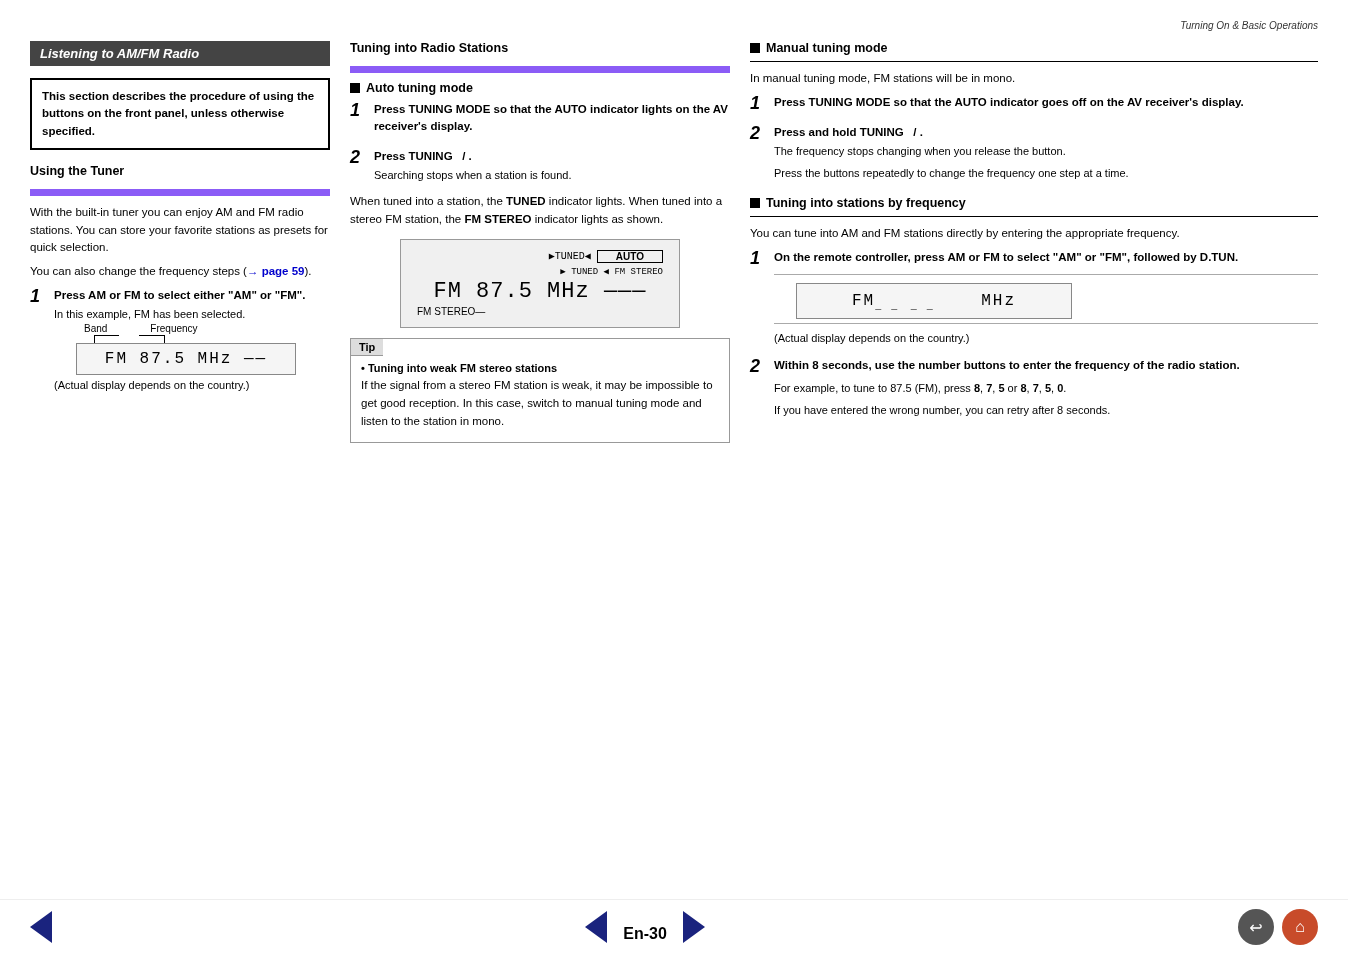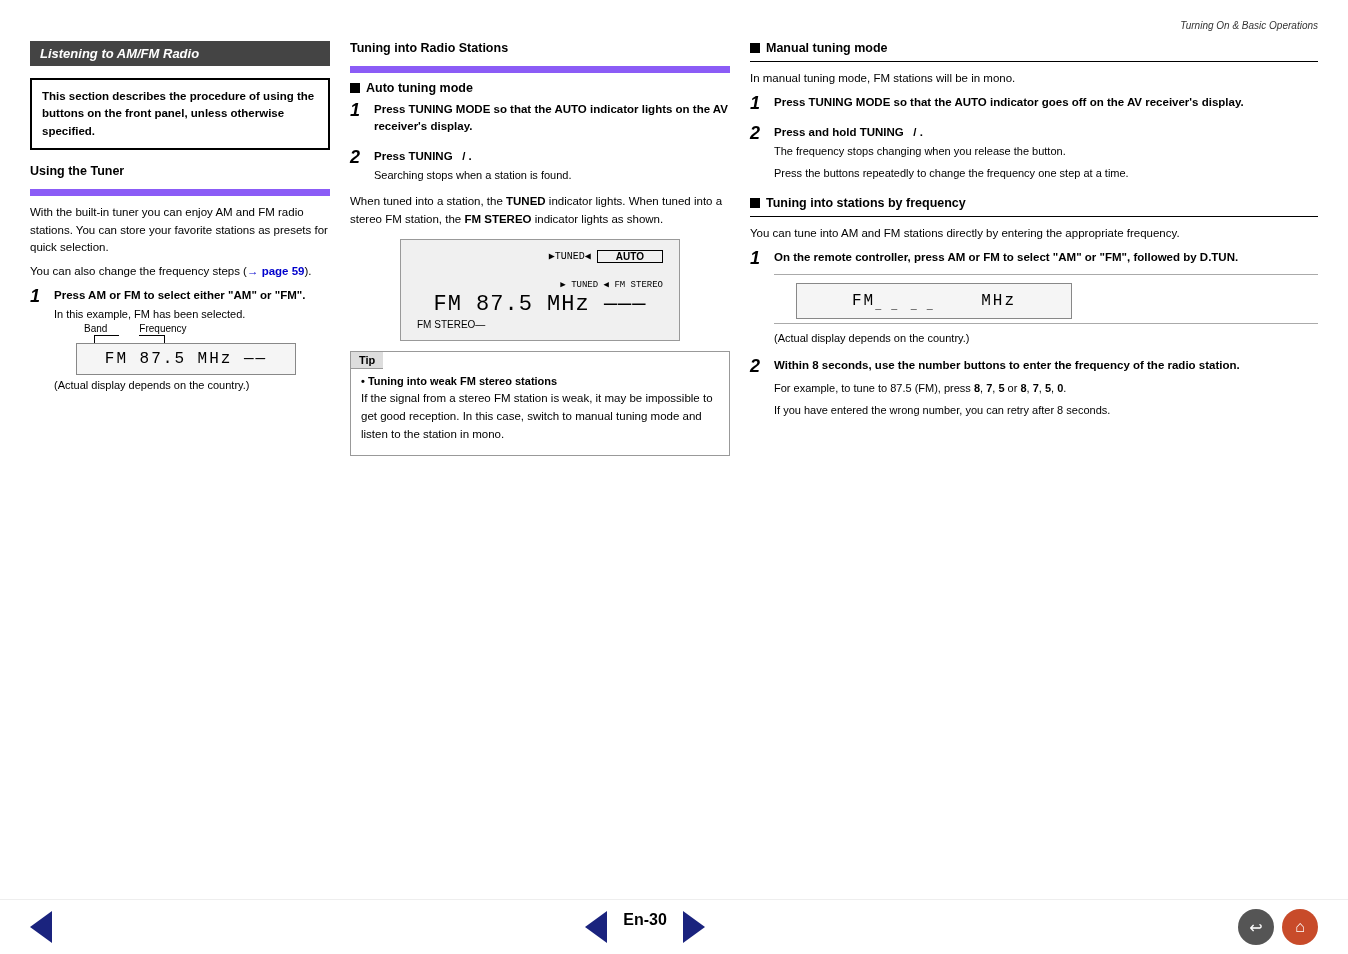--- a/index.html
+++ b/index.html
@@ -145,21 +145,21 @@
       padding: 10px 16px;
       font-family: 'Courier New', monospace;
       position: relative;
     }
 
     .main-display-top {
       display: flex;
       justify-content: flex-end;
       gap: 6px;
       font-size: 11px;
-      margin-bottom: 16px;
+      margin-bottom: 3px;
       align-items: center;
     }
 
     .tuned-indicator {
       font-size: 10px;
       display: flex;
       align-items: center;
       gap: 2px;
     }
 
@@ -276,21 +276,21 @@
     }
 
     .nav-arrow-right {
       border-top: 16px solid transparent;
       border-bottom: 16px solid transparent;
       border-left: 22px solid #1a237e;
     }
 
     .page-number-box {
       display: flex;
-      align-items: flex-start;
+      align-items: flex-end;
       gap: 16px;
       font-size: 15px;
       font-weight: bold;
     }
 
     .bottom-icons {
       display: flex;
       gap: 8px;
       align-items: center;
     }
@@ -317,21 +317,21 @@
 
     .display-wrapper-with-labels {
       margin-left: 22px;
       width: 220px;
     }
 
     .display-labels-top {
       display: flex;
       font-size: 10px;
       padding: 0 8px;
-      gap: 32px;
+      gap: 43px;
       margin-bottom: 1px;
     }
 
     .display-bracket-lines {
       position: relative;
       height: 8px;
     }
 
     .bracket-left-line {
       position: absolute;

